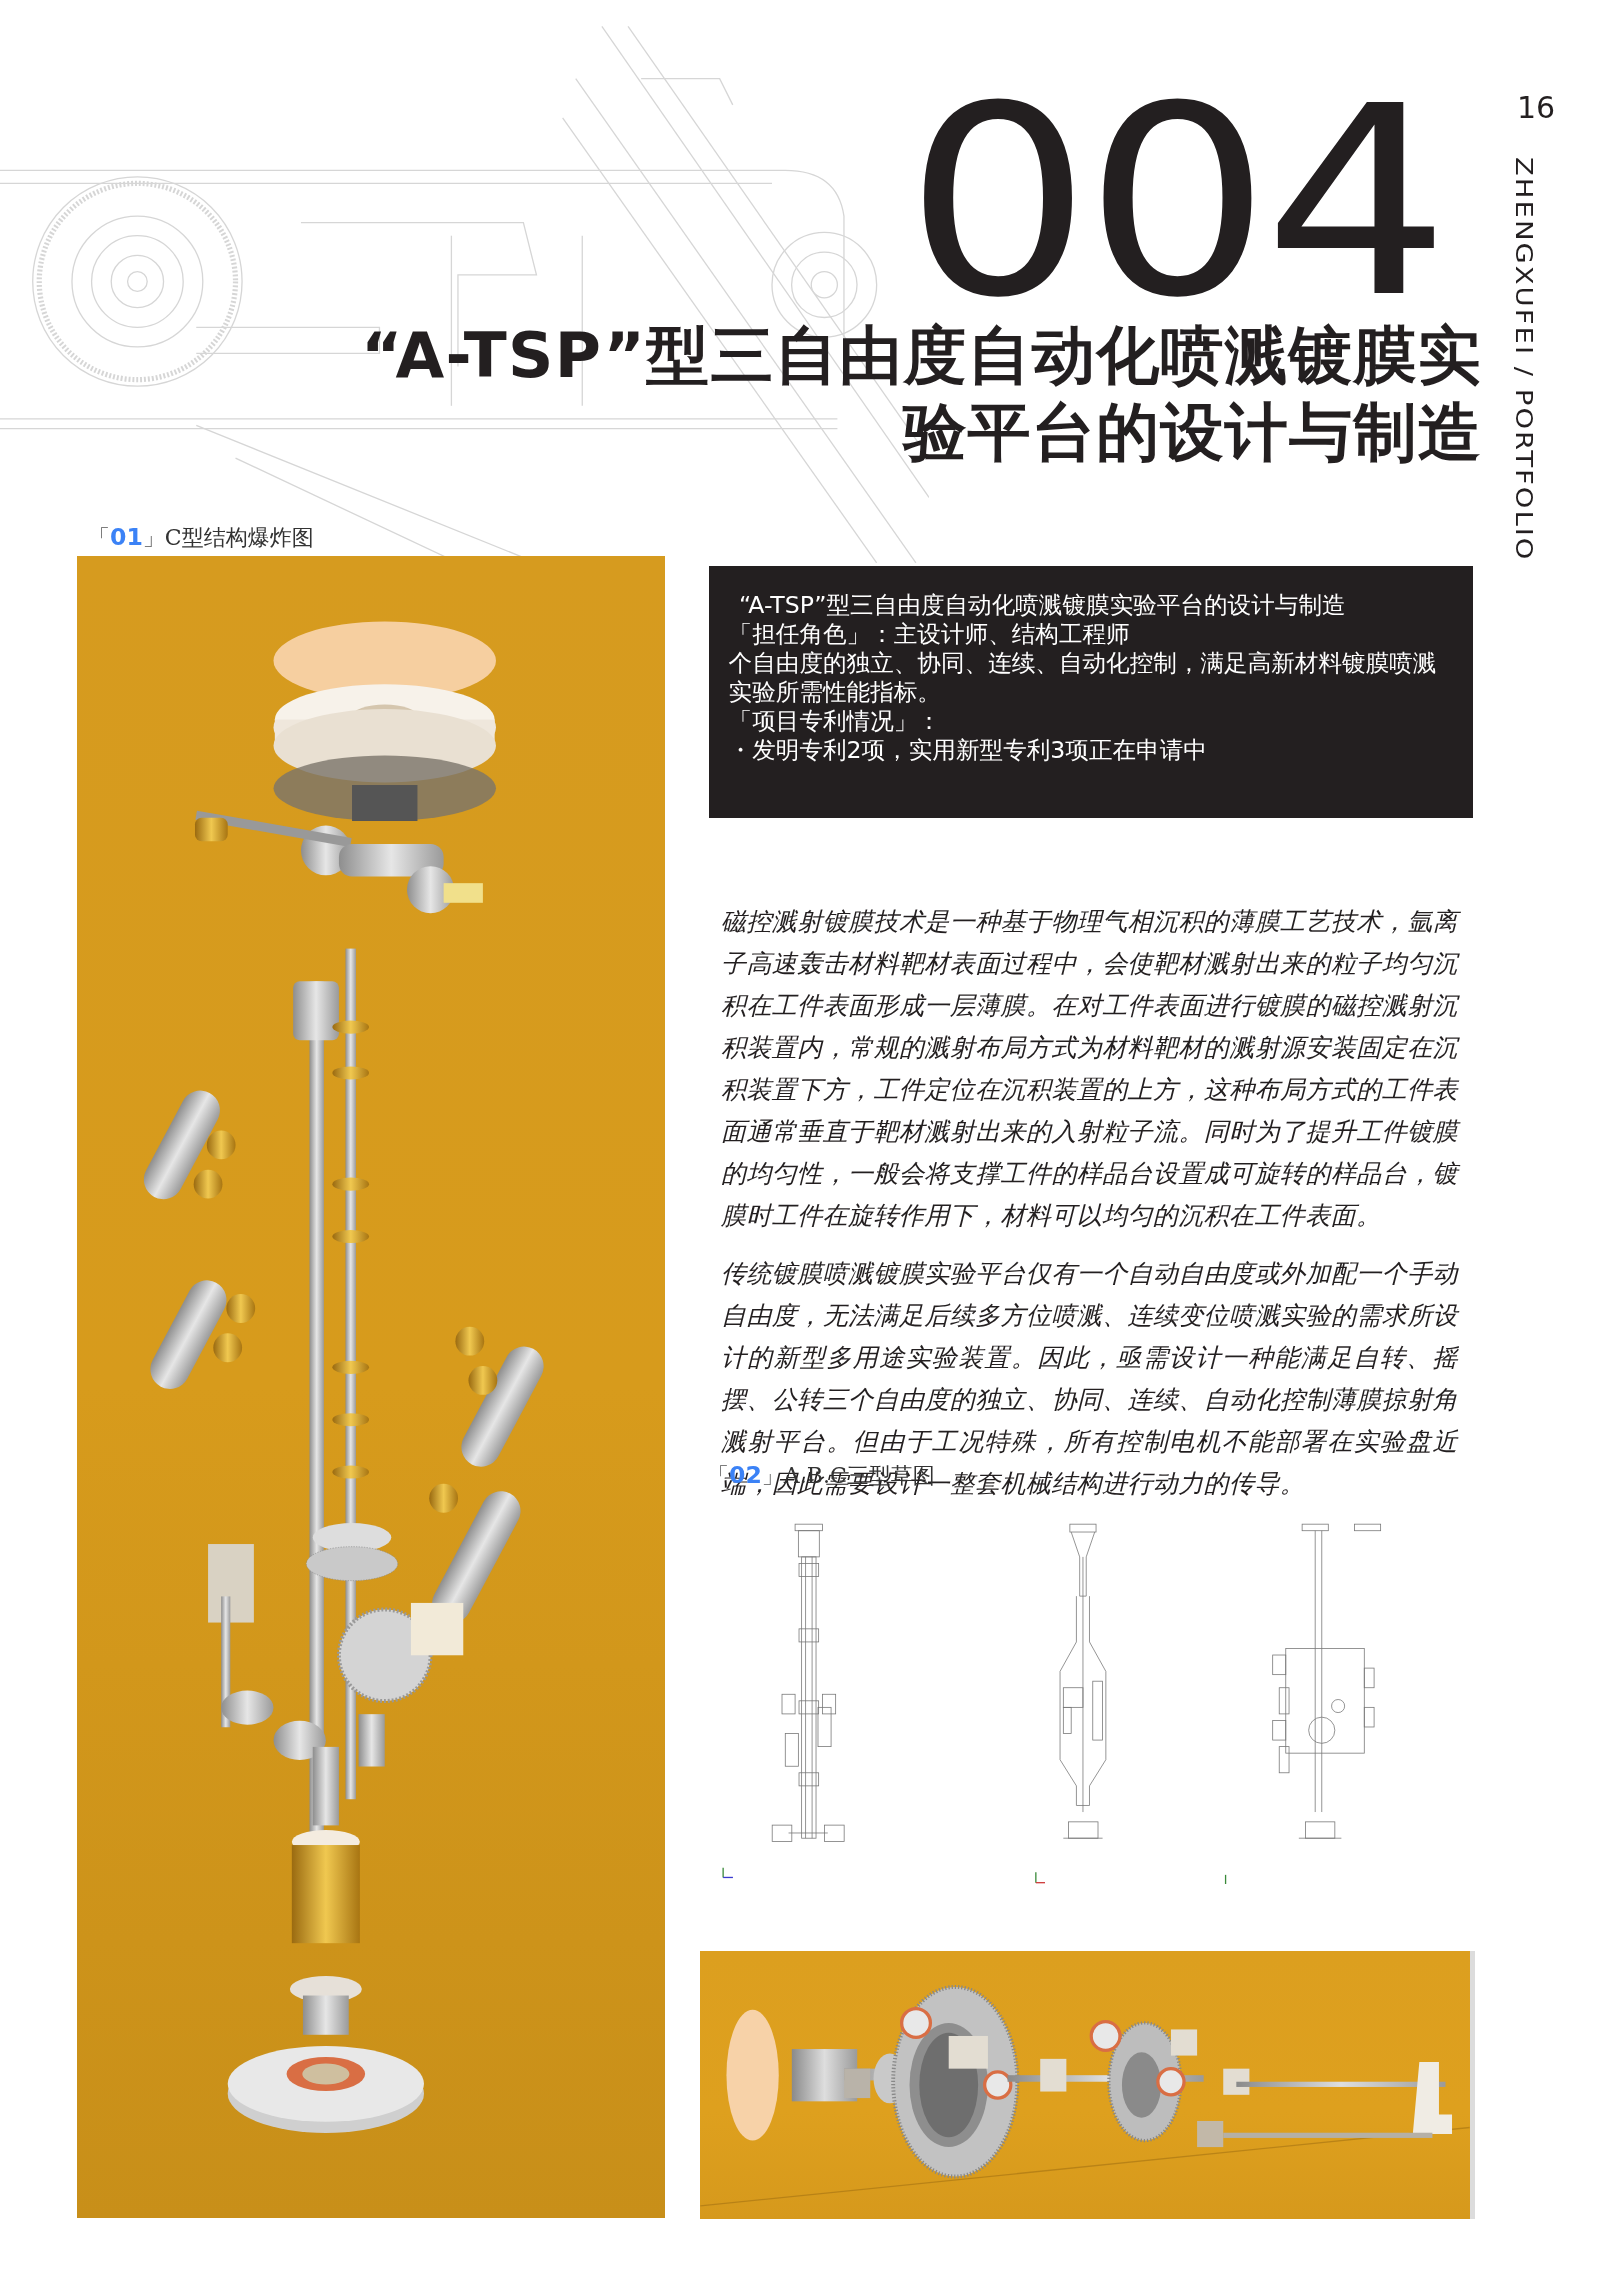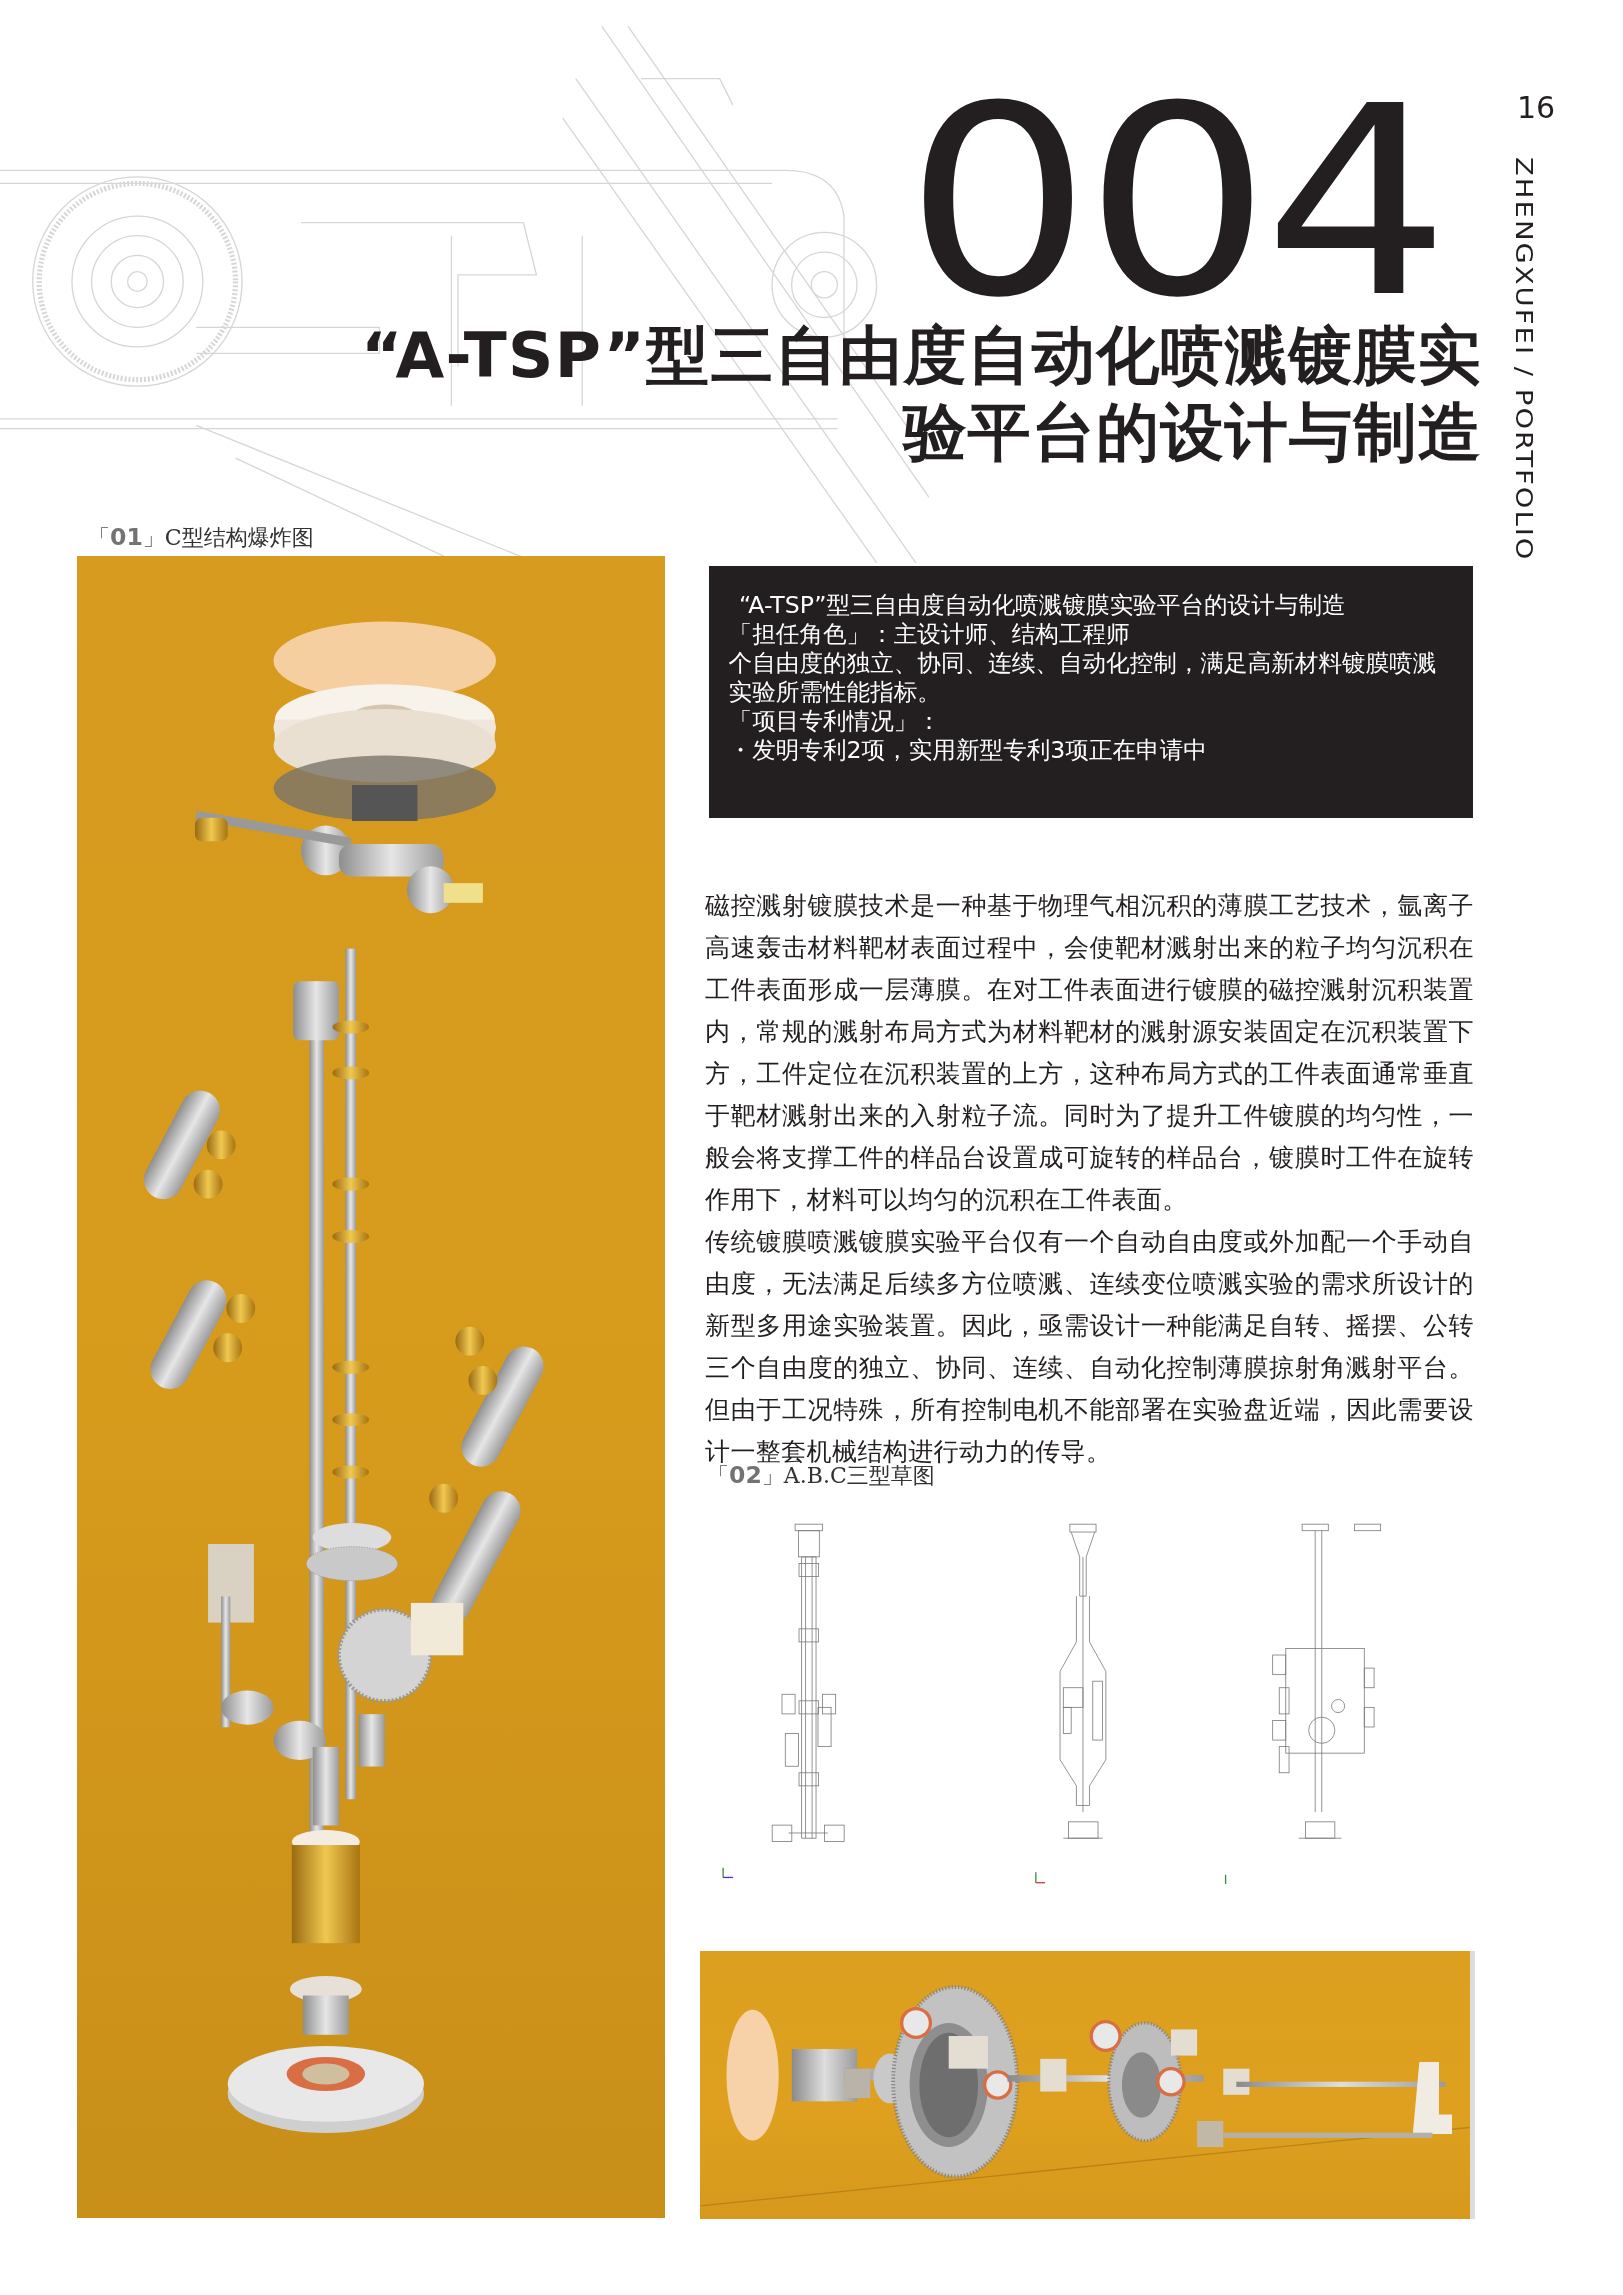--- a/index.html
+++ b/index.html
@@ -25,21 +25,21 @@
   #title .line { font-size: 63px; line-height: 77px; font-weight: 700; color: #231f20; white-space: nowrap; letter-spacing: 1.3px; }
 
   
   #page-num { left: 1517px; top: 90px; font-size: 30px; color: #231f20; }
   #side-text {
     left: 1508px; top: 157px; font-size: 27.5px; letter-spacing: 2px; color: #231f20;
     writing-mode: vertical-rl; white-space: nowrap; transform: scaleX(0.85);
   }
 
   .caption { font-family: "DejaVu Serif", "Liberation Serif", serif; font-size: 22px; color: #333; white-space: nowrap; }
-  .caption .num { font-family: "DejaVu Sans", sans-serif; font-weight: 700; color: #737373; font-size: 23.6px; }
+  .caption .num { font-family: "DejaVu Sans", sans-serif; font-weight: 700; color: #3b82f6; font-size: 23.6px; }
   .caption .br { color: #555; }
 
   #cap-01 { left: 88px; top: 523px; }
   #cap-02 { left: 707px; top: 1461px; }
   #cap-03 { left: 707px; top: 1969px; }
 
   
   #img-01 {
     left: 77px; top: 556px; width: 588px; height: 1662px;
     background: linear-gradient(180deg, #d69b1f 0%, #d79b1c 50%, #c88f19 100%);
@@ -49,21 +49,21 @@
   
   #info-box {
     left: 709px; top: 566px; width: 764px; height: 252px; background: #231f20; color: #fff;
     box-sizing: border-box; padding: 25px 13px 0 19.6px;
   }
   #info-box .l { font-size: 23.6px; line-height: 29px; white-space: nowrap; }
   #info-box .ind { padding-left: 10.5px; }
 
   
   #body-text { left: 705px; top: 885px; width: 769px; }
-  #body-text p { margin: 0; font-size: 25px; line-height: 42px; color: #231f20; letter-spacing: 0.4px; text-align: justify; }
+  #body-text p { margin: 16px; font-size: 25px; line-height: 42px; color: #231f20; letter-spacing: 0.4px; text-align: justify; font-style: italic; }
 
   
   #sketches { left: 710px; top: 1498px; width: 759px; height: 386px; }
 
   
   #img-03 {
     left: 700px; top: 1951px; width: 770px; height: 268px;
     background: linear-gradient(180deg, #dc9f1f 0%, #dea01e 60%, #d6991c 100%);
     overflow: hidden;
   }

